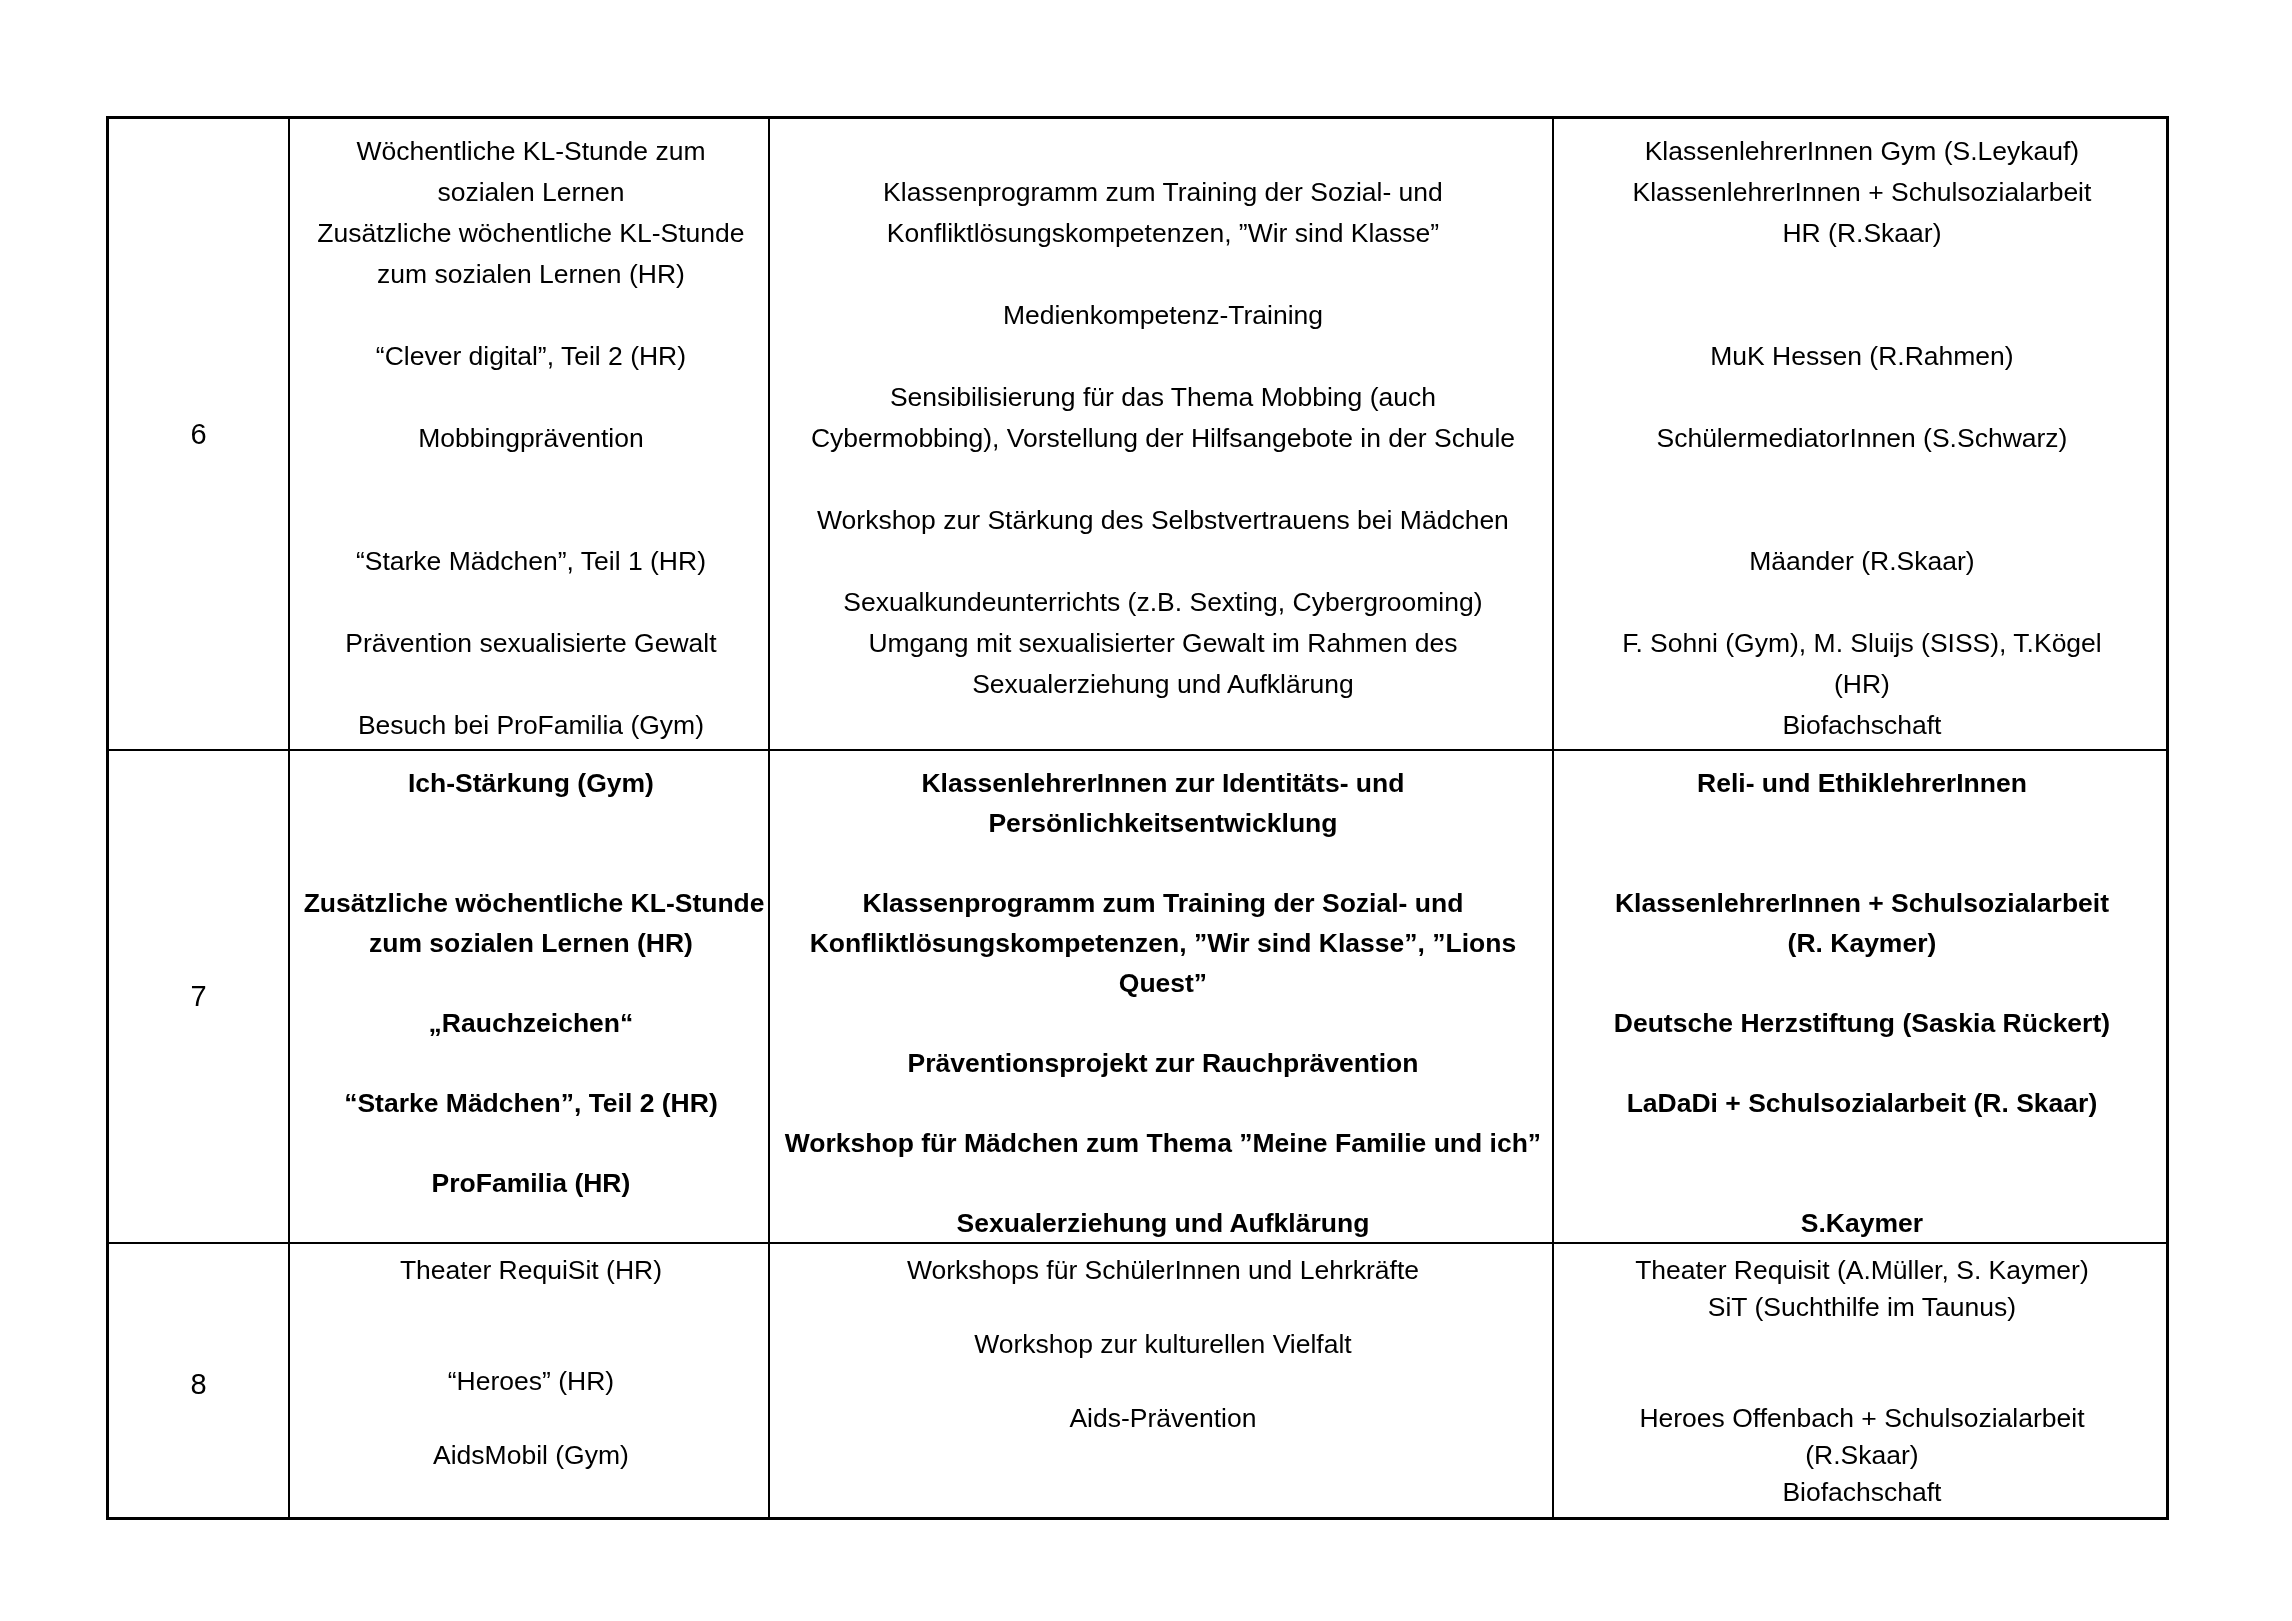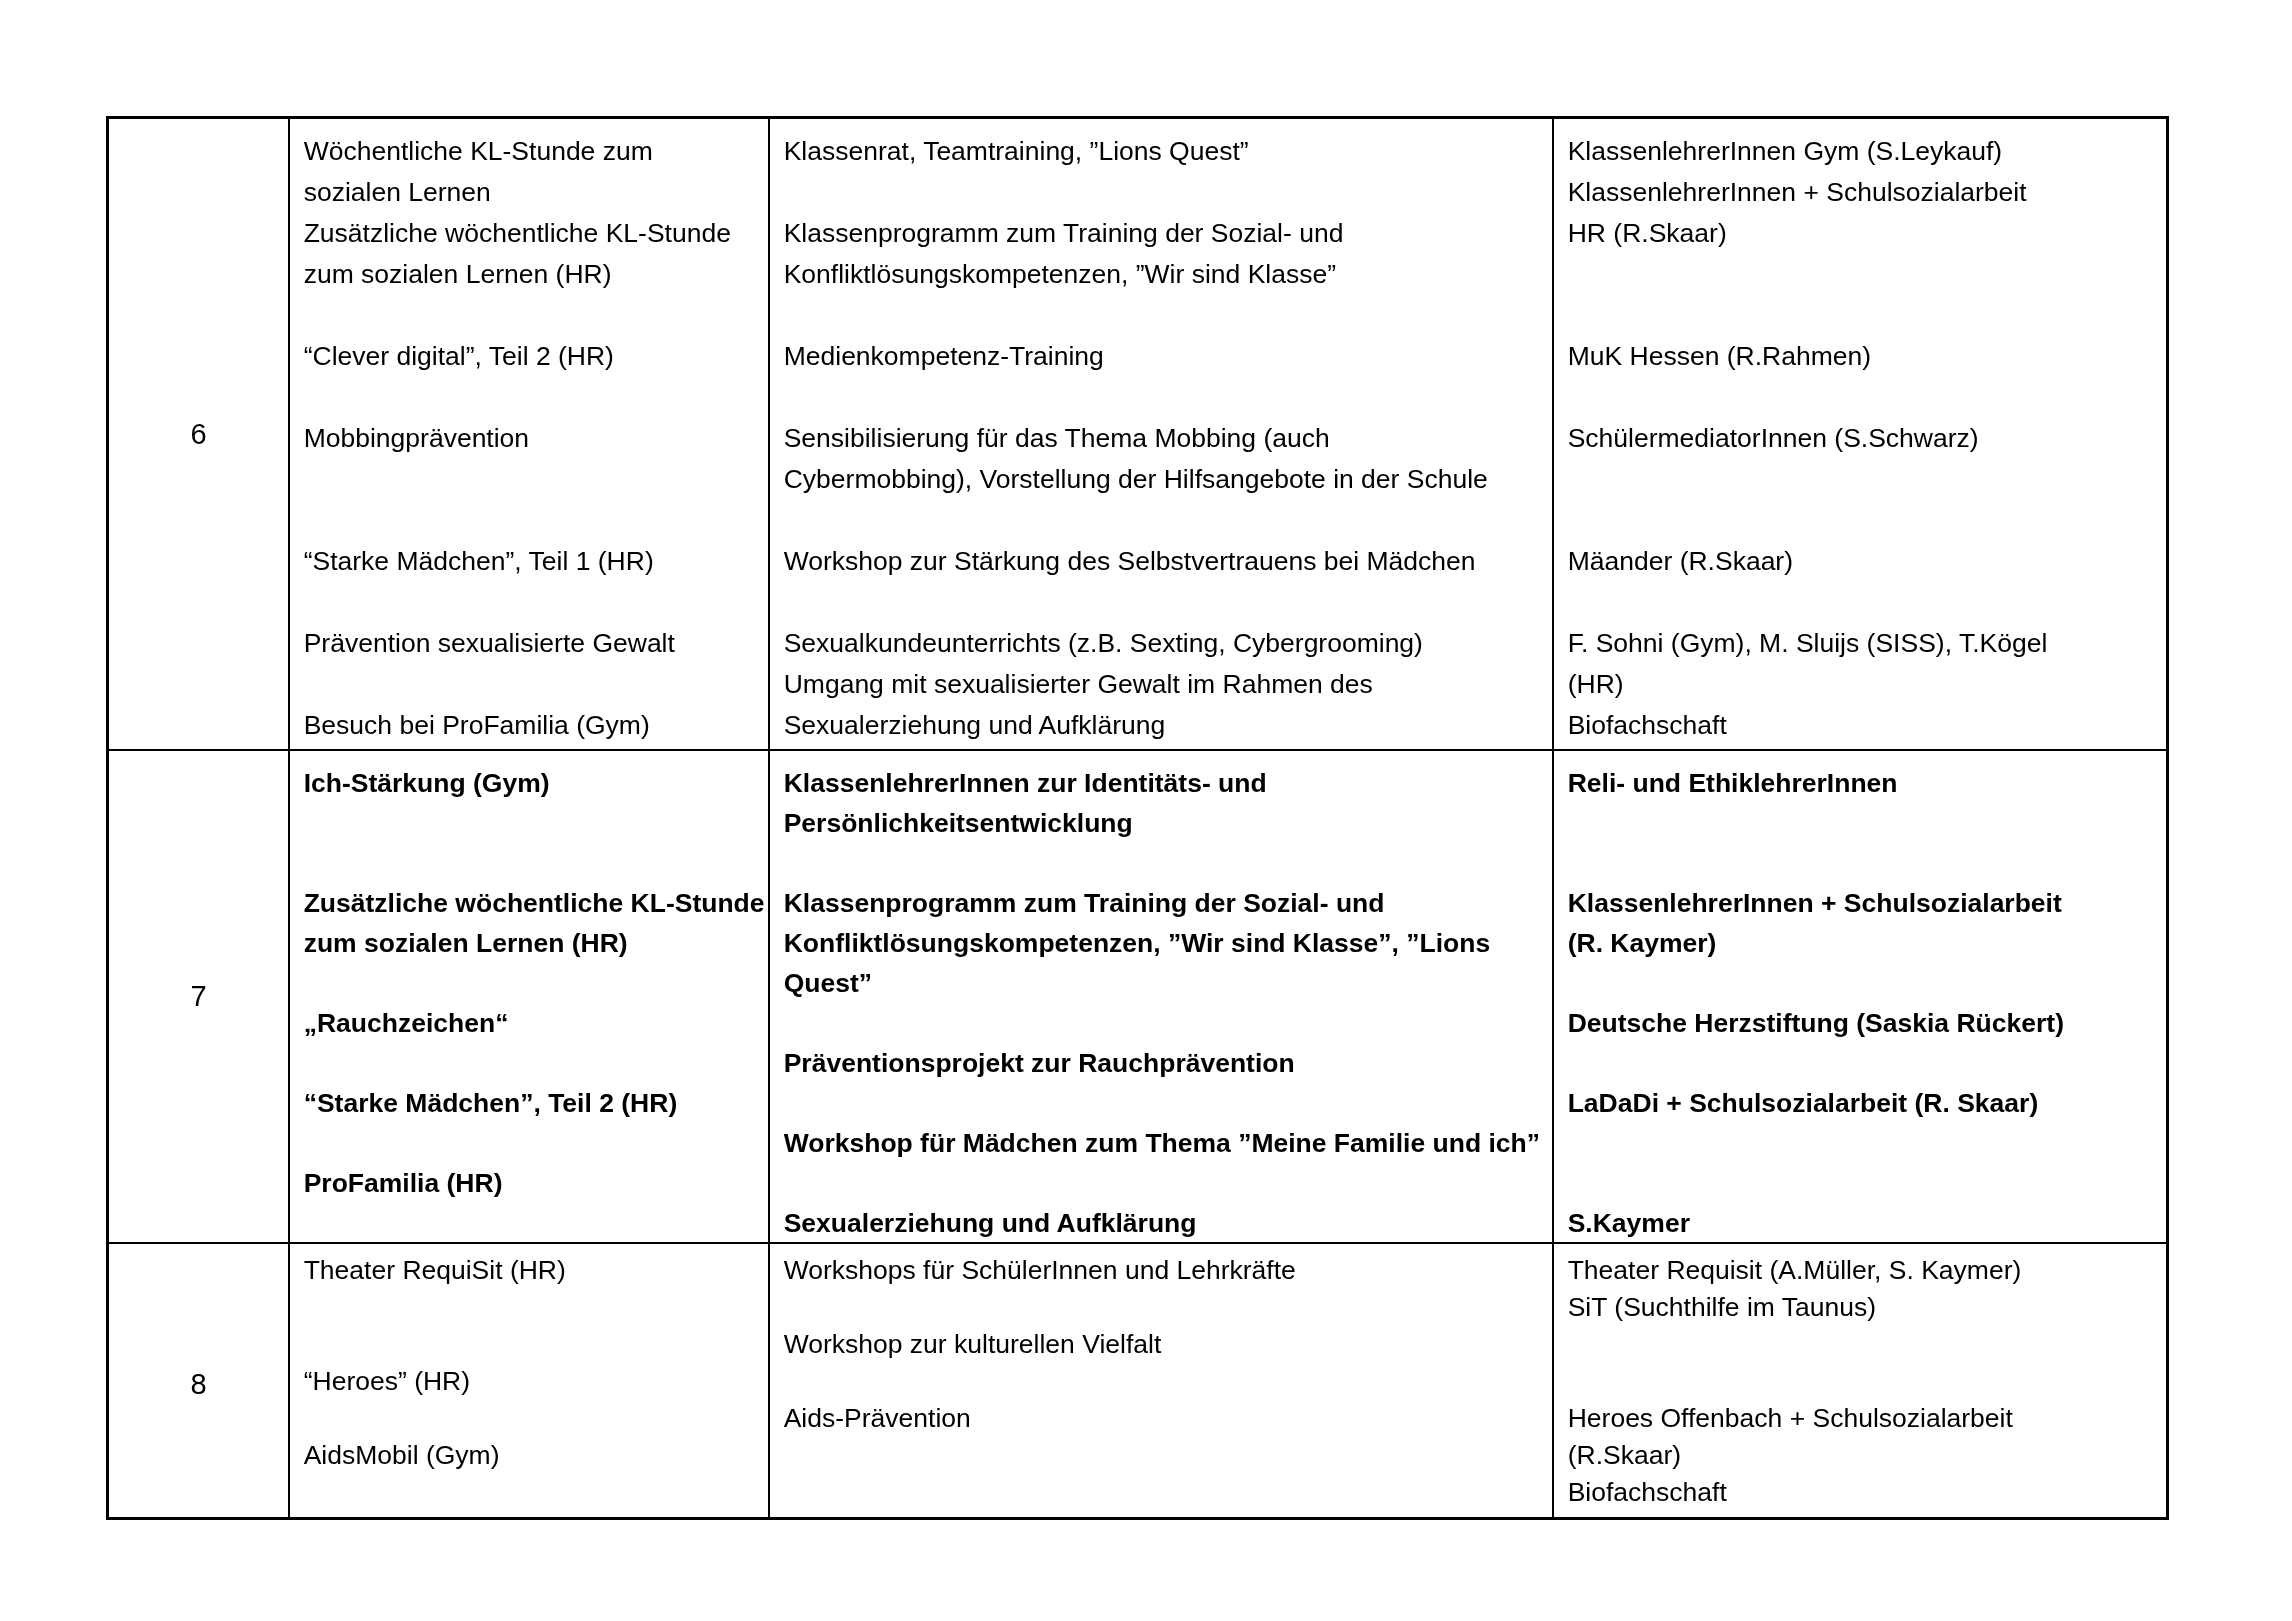--- a/index.html
+++ b/index.html
@@ -23,20 +23,21 @@
     grid-template-columns: 181px 480px 784px auto;
     grid-template-rows: 632px 493px auto;
   }
   .cell {
     box-sizing: border-box;
     border-right: 2.9px solid #000000;
     border-bottom: 2.9px solid #000000;
     overflow: hidden;
     padding: 11.8px 9.8px 0 13.7px;
     font-size: 26.5px;
+    text-align: center;
   }
   .cell.last-col { border-right: none; }
   .cell.last-row { border-bottom: none; }
   .grade {
     display: flex; align-items: center; justify-content: center;
     padding: 0;
     font-size: 29px;
   }
   .ln { line-height: 41px; min-height: 41px; white-space: nowrap; }
   .r7 .ln { line-height: 40px; min-height: 40px; font-weight: bold; }
@@ -63,21 +64,20 @@
         <div class="ln">Mobbingprävention</div>
         <div class="ln"></div>
         <div class="ln"></div>
         <div class="ln">“Starke Mädchen”, Teil 1 (HR)</div>
         <div class="ln"></div>
         <div class="ln">Prävention sexualisierte Gewalt</div>
         <div class="ln"></div>
         <div class="ln">Besuch bei ProFamilia (Gym)</div>
       </div>
     <div class="cell r6">
-        <div class="ln">Klassenrat, Teamtraining, ”Lions Quest”</div>
         <div class="ln"></div>
         <div class="ln">Klassenprogramm zum Training der Sozial- und</div>
         <div class="ln">Konfliktlösungskompetenzen, ”Wir sind Klasse”</div>
         <div class="ln"></div>
         <div class="ln">Medienkompetenz-Training</div>
         <div class="ln"></div>
         <div class="ln">Sensibilisierung für das Thema Mobbing (auch</div>
         <div class="ln">Cybermobbing), Vorstellung der Hilfsangebote in der Schule</div>
         <div class="ln"></div>
         <div class="ln">Workshop zur Stärkung des Selbstvertrauens bei Mädchen</div>

